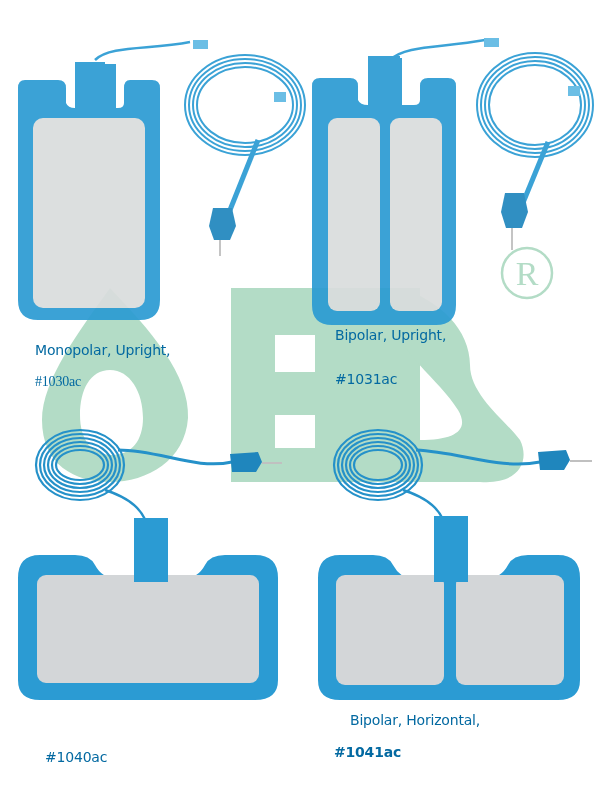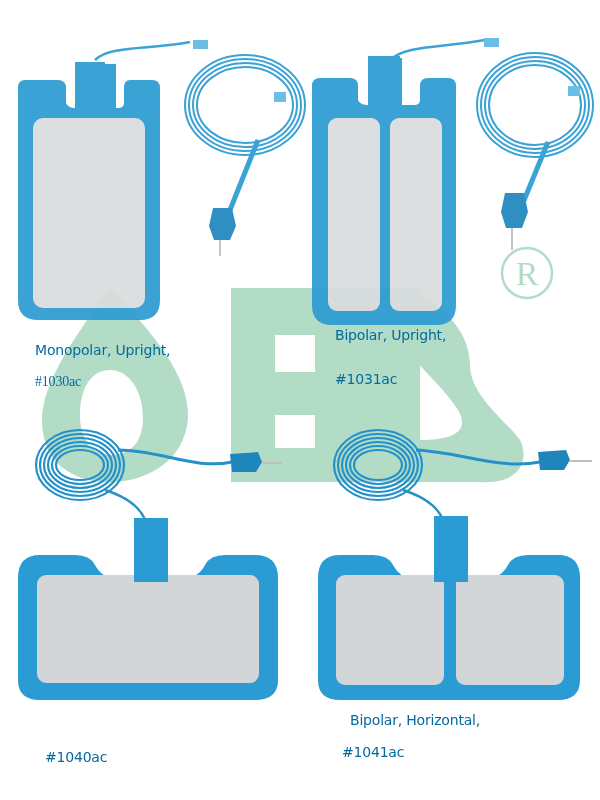--- a/index.html
+++ b/index.html
@@ -120,14 +120,14 @@
 <div class="layer labels">
   <div class="label" style="left:24px; top:343px;">Monopolar, Upright,</div>
   <div class="label" style="left:24px; top:375px;font-family:Liberation Serif, serif;">#1030ac</div>
 
   <div class="label" style="left:324px; top:328px;">Bipolar, Upright,</div>
   <div class="label" style="left:324px; top:372px;text-align:center;">#1031ac</div>
 
   <div class="label" style="left:34px; top:750px;">#1040ac</div>
 
   <div class="label" style="left:339px; top:713px;">Bipolar, Horizontal,</div>
-  <div class="label" style="left:331px; top:745px;">#1041ac</div>
+  <div class="label" style="left:323px; top:745px;font-weight:bold;">#1041ac</div>
 </div>
 
 </body></html>

